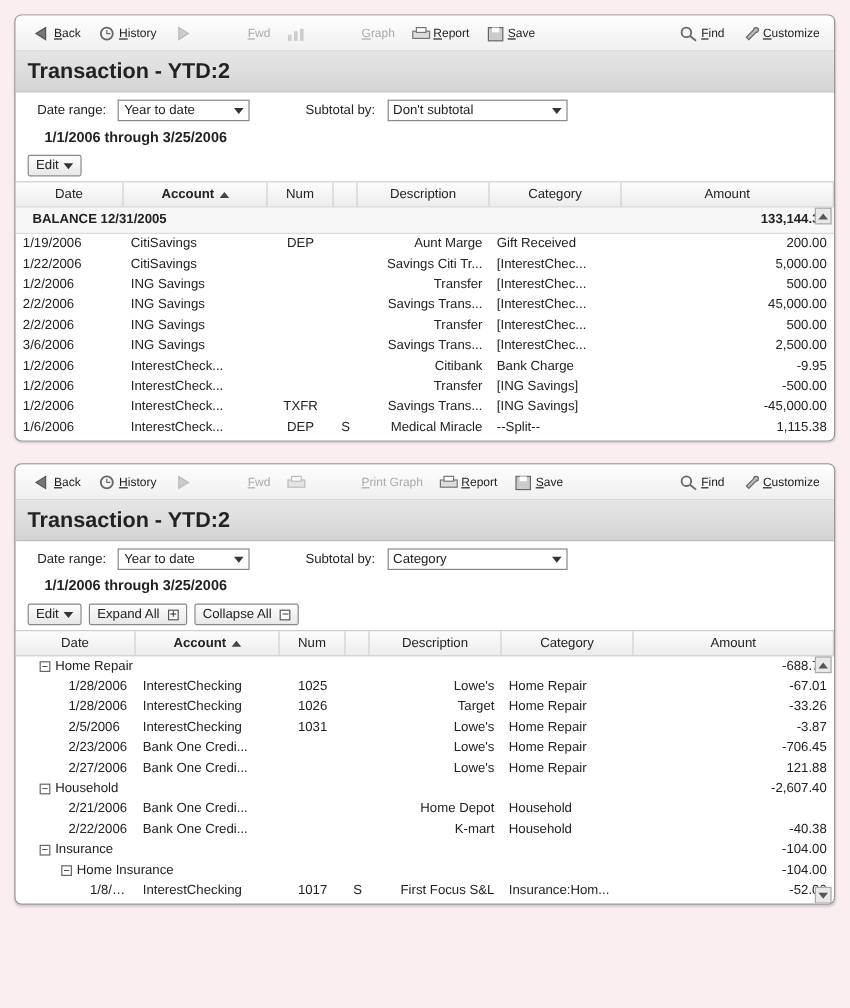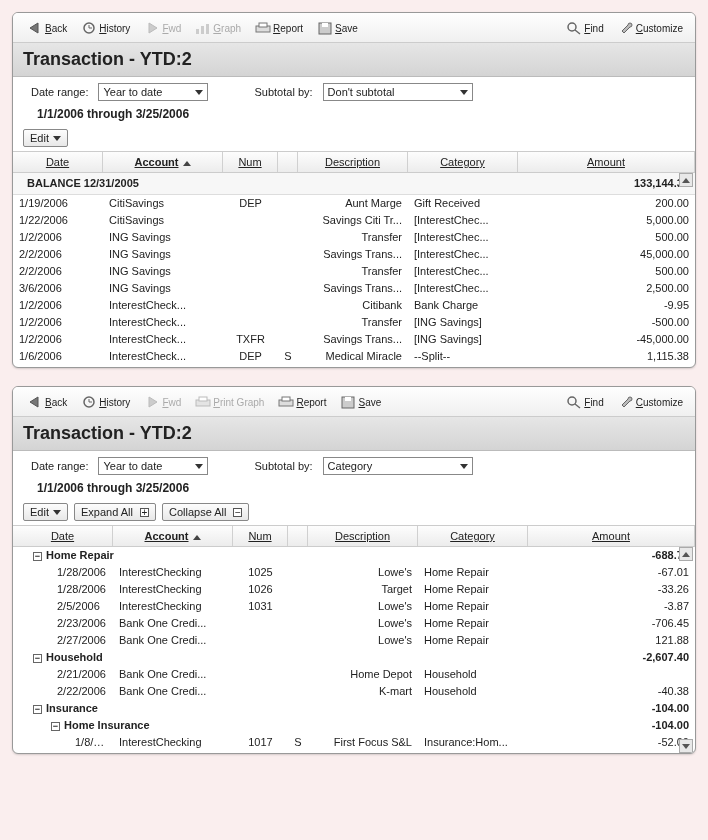--- a/index.html
+++ b/index.html
@@ -1,43 +1,43 @@
 <!DOCTYPE html>
 <html><head>
 <meta charset="utf-8">
 <style>
   * { box-sizing: border-box; margin: 0; padding: 0; }
   body { background: #faeeee; font-family: Tahoma, Arial, sans-serif; font-size: 11px; color: #222; padding: 12px; }
   .window { background: #fff; border: 1px solid #999; border-radius: 6px; margin-bottom: 18px; box-shadow: 0 1px 2px rgba(0,0,0,0.15); overflow: hidden; }
   .toolbar { display: flex; align-items: flex-end; padding: 4px 8px 2px 8px; gap: 4px; background: linear-gradient(#fefefe, #f0f0f0); border-bottom: 1px solid #ccc; }
   .tbtn { display: flex; flex-direction: row; align-items: center; min-width: 42px; padding: 2px 4px; cursor: pointer; font-size: 10px; }
-  .tbtn.disabled { color: #aaa; }
+  .tbtn.disabled { color: #aaa; gap: 44px; }
   .tbtn .ico { width: 20px; height: 18px; margin-bottom: 1px; display: flex; align-items: center; justify-content: center; }
   .tbtn .lbl { text-decoration: underline; text-decoration-color: transparent; }
   .tbtn .lbl::first-letter { text-decoration: underline; }
   .spacer { flex: 1; }
   .title { background: linear-gradient(#e6e6e6, #d4d4d4); font-size: 18px; font-weight: bold; padding: 6px 10px; border-bottom: 1px solid #bbb; }
   .controls { padding: 6px 18px 4px 18px; display: flex; align-items: center; gap: 8px; font-size: 11px; }
   .controls label { margin-right: 2px; }
   .select { border: 1px solid #888; background: #fff; padding: 1px 4px; display: inline-flex; align-items: center; gap: 6px; min-width: 110px; height: 18px; }
   .select .arrow { margin-left: auto; }
   .arrow { width: 0; height: 0; border-left: 4px solid transparent; border-right: 4px solid transparent; border-top: 5px solid #333; }
   .range-text { font-weight: bold; padding: 2px 24px 6px 24px; font-size: 12px; }
   .sub-toolbar { padding: 2px 10px 4px 10px; display: flex; gap: 6px; }
   .edit-btn { border: 1px solid #888; background: linear-gradient(#fdfdfd,#e8e8e8); padding: 2px 6px; display: inline-flex; align-items: center; gap: 4px; font-size: 11px; cursor: pointer; border-radius: 2px; }
-  .cols { display: flex; border-top: 1px solid #ccc; border-bottom: 1px solid #ccc; background: linear-gradient(#fdfdfd,#ececec); font-size: 11px; text-decoration: underline; }
+  .cols { display: flex; border-top: 1px solid #ccc; border-bottom: 1px solid #ccc; background: linear-gradient(#fdfdfd,#ececec); font-size: 11px; }
   .col { padding: 4px 6px; border-right: 1px solid #d0d0d0; text-align: center; position: relative; }
   .col .sort-up { display:inline-block; width:0; height:0; border-left:4px solid transparent; border-right:4px solid transparent; border-bottom:5px solid #444; margin-left:4px; vertical-align: middle; }
   .col.sorted { font-weight: bold; }
   .rows { position: relative; }
   .row { display: flex; padding: 1px 0; font-size: 11px; line-height: 15px; }
   .row > div { padding: 0 6px; overflow: hidden; white-space: nowrap; text-overflow: ellipsis; }
   .balance-row { font-weight: bold; background: #f7f7f7; border-bottom: 1px solid #ddd; padding: 3px 0; }
   .amount { text-align: right; }
-  .group-row { font-weight: bold; }
+  .group-row { font-weight: normal; }
   .exp-icon { display:inline-block; width:9px; height:9px; border:1px solid #666; font-size:9px; line-height:7px; text-align:center; margin-right:4px; background:#fff; }
   
   .c-date   { width: 90px; text-align:left; padding-left: 30px;}
   .c-date2  { width: 100px; text-align:left; padding-left: 42px;}
   .c-acct   { width: 120px; text-align:left;}
   .c-num    { width: 55px; text-align:center;}
   .c-s      { width: 20px; text-align:center;}
   .c-desc   { width: 110px; text-align:right;}
   .c-cat    { width: 110px; text-align:left;}
   .c-amt    { flex:1; text-align:right; padding-right: 22px;}

